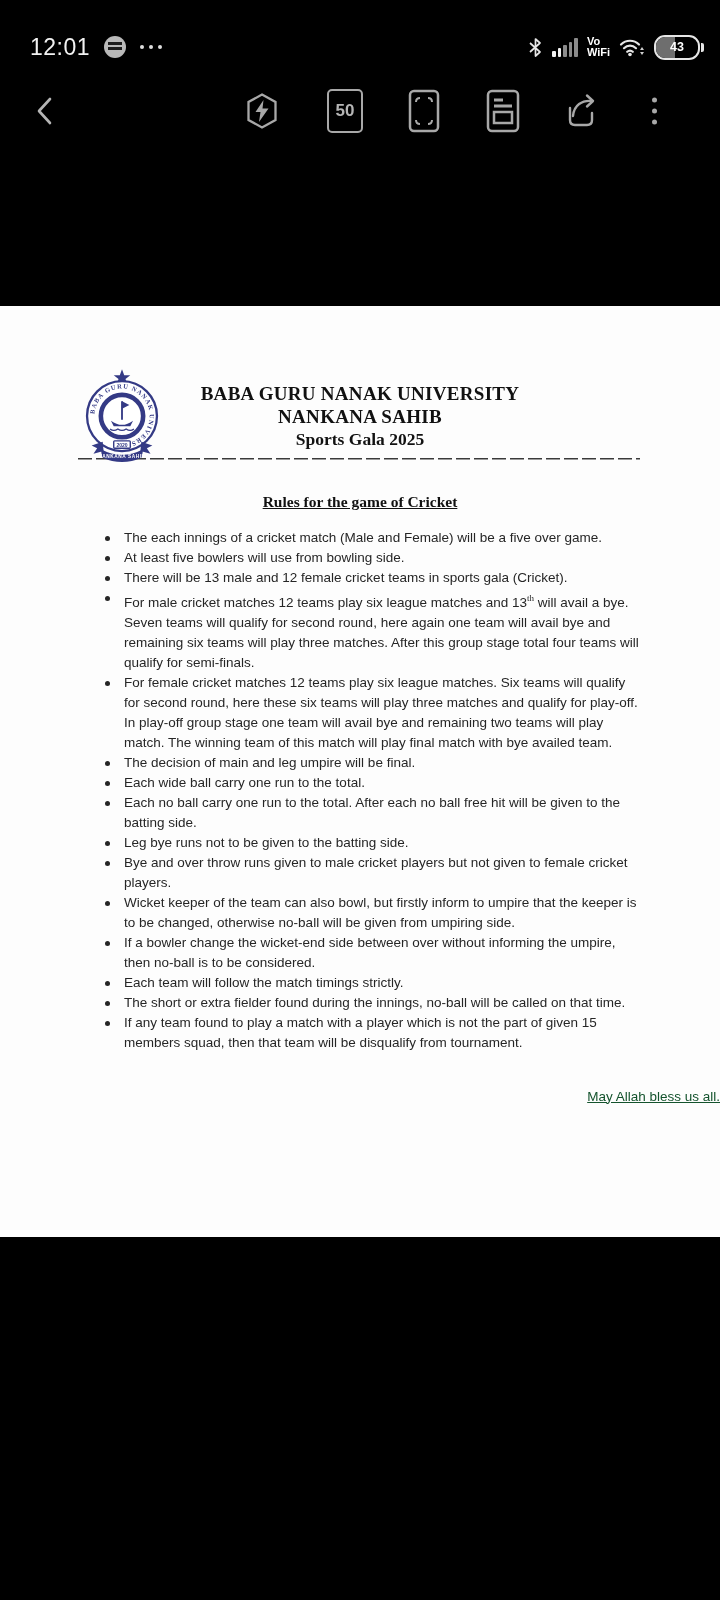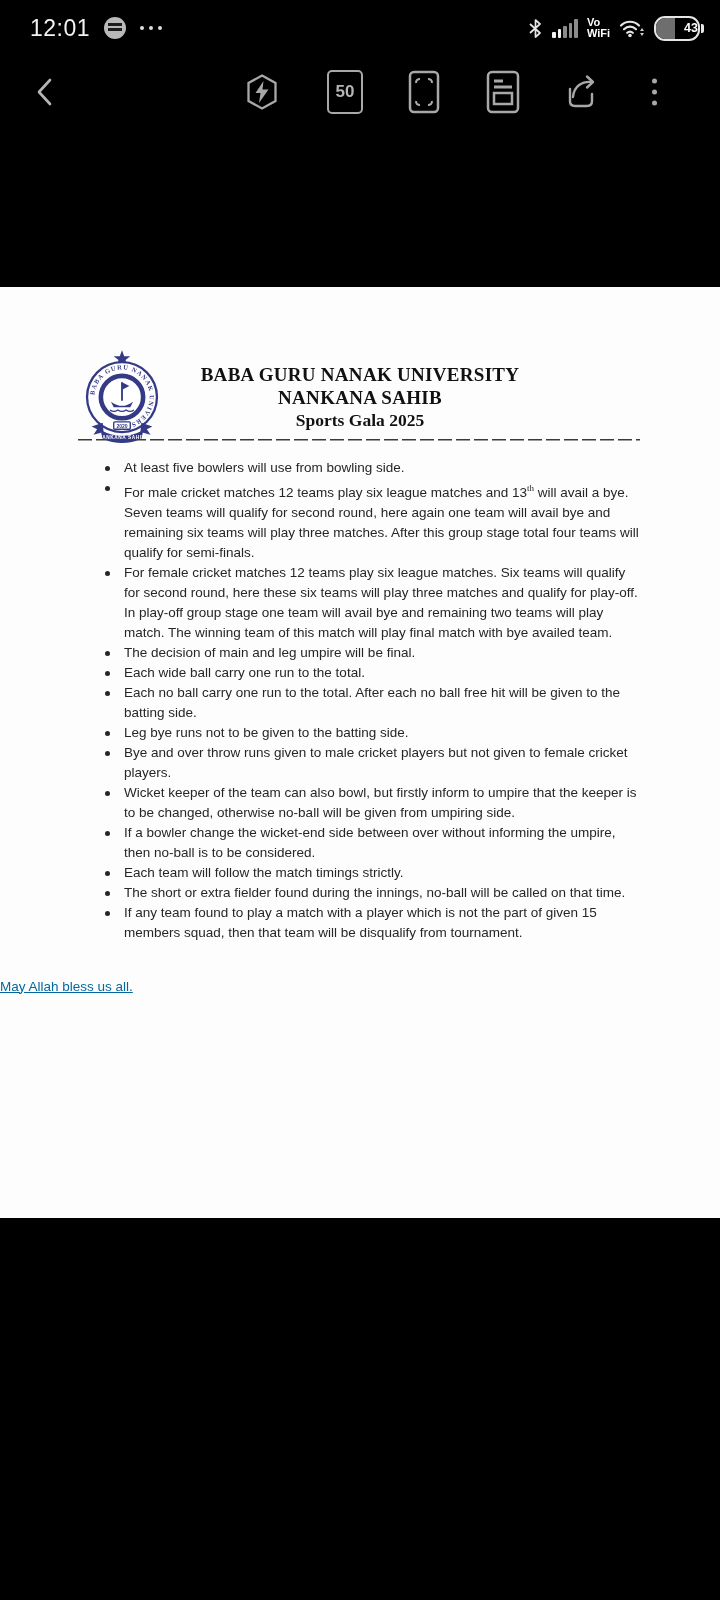--- a/index.html
+++ b/index.html
@@ -1,33 +1,33 @@
 <!DOCTYPE html>
 <html style="--accent: #4a80e0;"><head>
 <meta charset="utf-8">
 <style>
   html,body{margin:0;padding:0;background:#000;}
   .screen{position:relative;width:720px;height:1304px;background:#000;overflow:hidden;
-          font-family:"Liberation Sans",sans-serif;}
+          font-family:"Liberation Sans",sans-serif;margin-top:19px;}
 
   
   .status-bar{position:absolute;top:0;left:0;width:720px;height:56px;}
   .sb-left{position:absolute;left:30px;top:0;height:56px;display:flex;align-items:center;gap:14px;}
   .sb-time{color:#f2f2f2;font-size:23px;font-weight:500;letter-spacing:.5px;}
   .rec-icon{width:22px;height:22px;border-radius:50%;background:#b9b9b9;position:relative;overflow:hidden;}
   .rec-icon::before{content:"";position:absolute;left:4px;right:4px;top:6px;height:3px;background:#1c1c1c;box-shadow:0 5px 0 #1c1c1c;}
   .sb-dots{display:flex;gap:5px;}
   .sb-dots i{width:4px;height:4px;border-radius:50%;background:#dedede;}
   .sb-right{position:absolute;right:16px;top:0;height:56px;display:flex;align-items:center;gap:9px;}
   .bars{display:flex;align-items:flex-end;gap:2px;height:19px;}
   .bars i{width:3.5px;border-radius:1px;background:#8b8b8b;}
   .bars i.on{background:#f2f2f2;}
   .vowifi{color:#fff;font-size:11px;line-height:11px;font-weight:600;}
   .battery{position:relative;display:flex;align-items:center;}
-  .bat-body{position:relative;width:42px;height:21px;border:2px solid #e6e6e6;border-radius:11px;overflow:hidden;display:flex;align-items:center;justify-content:flex-end;}
+  .bat-body{position:relative;width:42px;height:21px;border:2px solid #e6e6e6;border-radius:11px;overflow:hidden;display:flex;align-items:center;justify-content:center;}
   .bat-fill{position:absolute;left:0;top:0;bottom:0;width:45%;background:#6e6e6e;}
   .bat-num{position:relative;color:#fff;font-size:12.5px;font-weight:600;}
   .bat-nub{width:3px;height:9px;background:#e6e6e6;border-radius:0 2px 2px 0;margin-left:1px;}
 
   
   .top-toolbar{position:absolute;top:44px;left:0;width:720px;height:96px;}
   .ticon{position:absolute;top:50%;transform:translateY(-50%);display:flex;align-items:center;justify-content:center;}
   .page-count-box{width:32px;height:40px;border:2.5px solid #a8a8a8;border-radius:5px;color:#b5b5b5;
                   font-size:17px;font-weight:600;display:flex;align-items:center;justify-content:center;}
   .kebab i{display:block;width:5px;height:5px;border-radius:50%;background:#a8a8a8;margin:6px 0;}
@@ -40,21 +40,21 @@
   .uni-event{font-size:17.5px;font-weight:bold;line-height:23px;}
   .dash-line{height:2px;margin:7px 80px 0 78px;
              background:repeating-linear-gradient(90deg,#3a3a3a 0 14px,transparent 14px 18px);
              background-size:100% 1.5px;background-repeat:no-repeat;background-position:0 50%;}
   .rules-heading{margin-top:33px;text-align:center;font-family:"Liberation Serif",serif;
                  font-size:15.5px;font-weight:bold;text-decoration:underline;color:#111;}
   .rules{list-style:none;margin:17px 80px 0 124px;padding:0;font-size:13.5px;line-height:20px;}
   .rules li{position:relative;}
   .rules li::before{content:"";position:absolute;left:-19px;top:8px;width:5px;height:5px;border-radius:50%;background:#262626;}
   .rules sup{font-family:"Liberation Serif",serif;font-size:9px;}
-  .closing{margin-top:36px;text-align:left;font-size:13.5px;text-decoration:underline;color:#0369a1;}
+  .closing{margin-top:36px;text-align:right;font-size:13.5px;text-decoration:underline;color:#14532d;}
 
   
   .tools-bar{position:absolute;top:1350px;left:0;width:720px;height:80px;}
   .tool{position:absolute;top:18px;width:44px;height:46px;display:flex;align-items:center;justify-content:center;}
   .badge{position:absolute;top:-12px;right:-12px;}
   .text-box{width:38px;height:38px;border:2px dashed #c9c9c9;display:flex;align-items:center;justify-content:center;
             color:#c9c9c9;font-size:21px;font-weight:500;}
   .dot-shape{width:21px;height:21px;border-radius:50%;background:#a9a9a9;}
   .square-shape{width:26px;height:31px;border:2.5px solid #c9c9c9;}
 
@@ -195,23 +195,26 @@
       <text x="50" y="97.5" text-anchor="middle" font-size="5.2" font-weight="bold" fill="#fff" letter-spacing=".6">NANKANA SAHIB</text>
     </svg>
 
     <div class="doc-header">
       <div class="uni-name">BABA GURU NANAK UNIVERSITY</div>
       <div class="uni-city">NANKANA SAHIB</div>
       <div class="uni-event">Sports Gala 2025</div>
     </div>
     <div class="dash-line"></div>
 
+    <div class="rules-heading">Rules for the game of Cricket</div>
 
     <ul class="rules">
+        <li>The each innings of a cricket match (Male and Female) will be a five over game.</li>
         <li>At least five bowlers will use from bowling side.</li>
+        <li>There will be 13 male and 12 female cricket teams in sports gala (Cricket).</li>
         <li>For male cricket matches 12 teams play six league matches and 13<sup>th</sup> will avail a bye. Seven teams will qualify for second round, here again one team will avail bye and remaining six teams will play three matches.  After this group stage total four teams will qualify for semi-finals.</li>
         <li>For female cricket matches 12 teams play six league matches. Six teams will qualify for second round, here these six teams will play three matches and qualify for play-off. In play-off group stage one team will avail bye and remaining two teams will play match. The winning team of this match will play final match with bye availed team.</li>
         <li>The decision of main and leg umpire will be final.</li>
         <li>Each wide ball carry one run to the total.</li>
         <li>Each no ball carry one run to the total. After each no ball free hit will be given to the batting side.</li>
         <li>Leg bye runs not to be given to the batting side.</li>
         <li>Bye and over throw runs given to male cricket players but not given to female cricket players.</li>
         <li>Wicket keeper of the team can also bowl, but firstly inform to umpire that the keeper is to be changed, otherwise no-ball will be given from umpiring side.</li>
         <li>If a bowler change the wicket-end side between over without informing the umpire, then no-ball is to be considered.</li>
         <li>Each team will follow the match timings strictly.</li>

